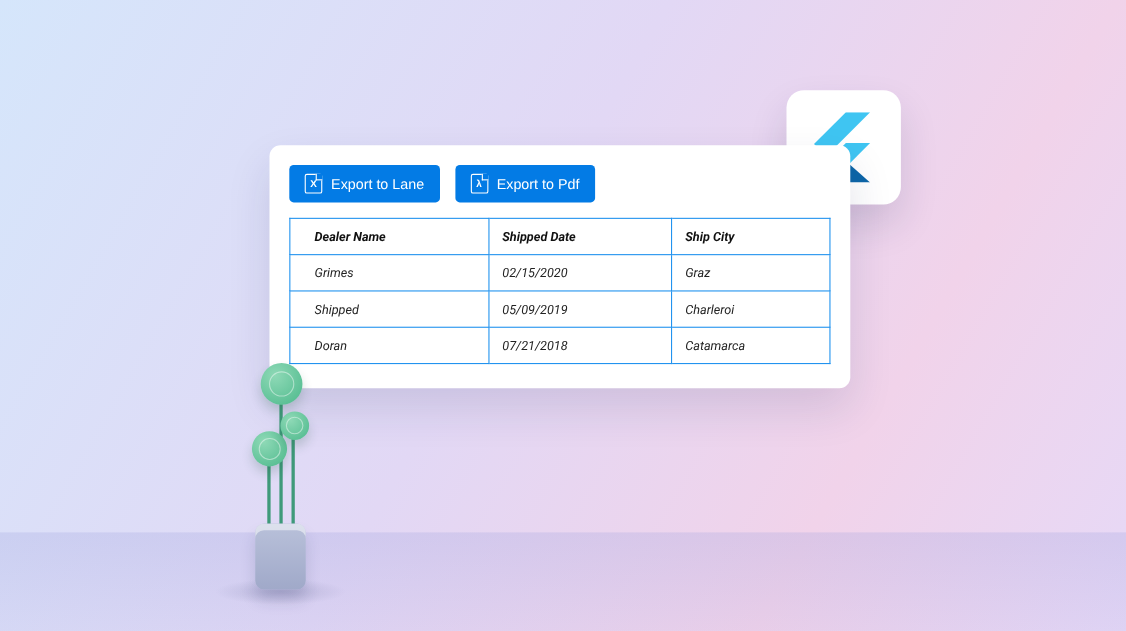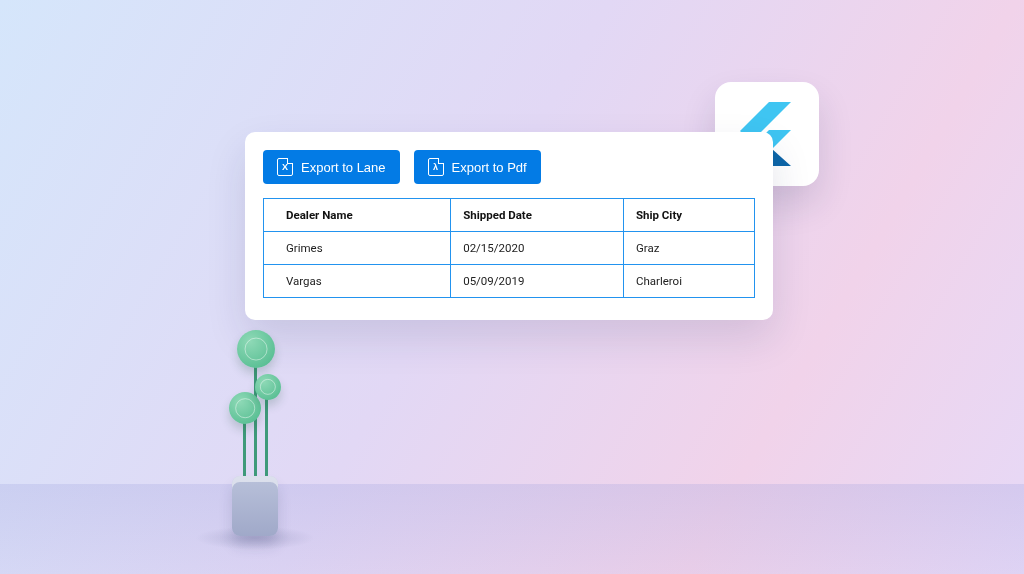--- a/index.html
+++ b/index.html
@@ -32,21 +32,21 @@
     position: relative;
   }
   .btn .icon-frame::before {
     content:""; position:absolute; top:-1px; right:-1px;
     width:5px; height:5px; background:#037be5;
     border-left:1.3px solid #fff; border-bottom:1.3px solid #fff;
   }
   table.grid {
     width: 100%; border-collapse: collapse;
     border: 1px solid #2293ef;
-    font-size: 11.5px; color: #222;
+    font-size: 11.5px; color: #222; font-style: italic;
   }
   table.grid th, table.grid td {
     border: 1px solid #2293ef;
     text-align: left;
     padding: 9px 12px;
   }
   table.grid th {
     font-weight: 700; font-size: 11.5px; color:#111;
     border-bottom: 1px solid #2293ef;
   }
@@ -129,23 +129,28 @@
           <th>Ship City</th>
         </tr>
       </thead>
       <tbody>
           <tr>
             <td>Grimes</td>
             <td>02/15/2020</td>
             <td>Graz</td>
           </tr>
           <tr>
-            <td>Vargas</td>
+            <td>Shipped</td>
             <td>05/09/2019</td>
             <td>Charleroi</td>
+          </tr>
+          <tr>
+            <td>Doran</td>
+            <td>07/21/2018</td>
+            <td>Catamarca</td>
           </tr>
         </tbody>
     </table>
   </div>
 
   <div class="plant-shadow"></div>
   <div class="plant">
     <div class="stem s1"></div>
       <div class="stem s2"></div>
       <div class="stem s3"></div>

